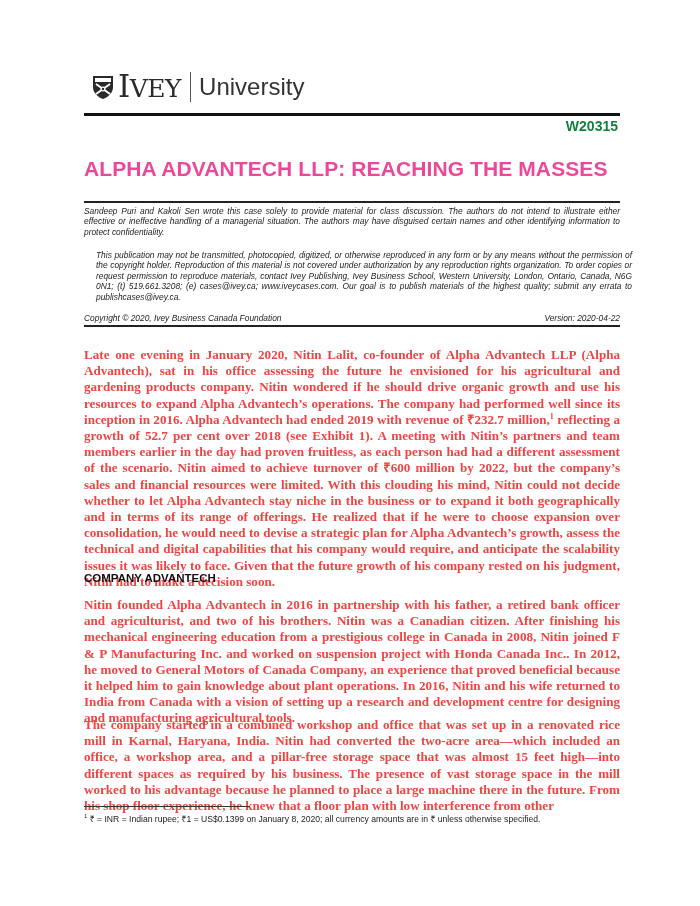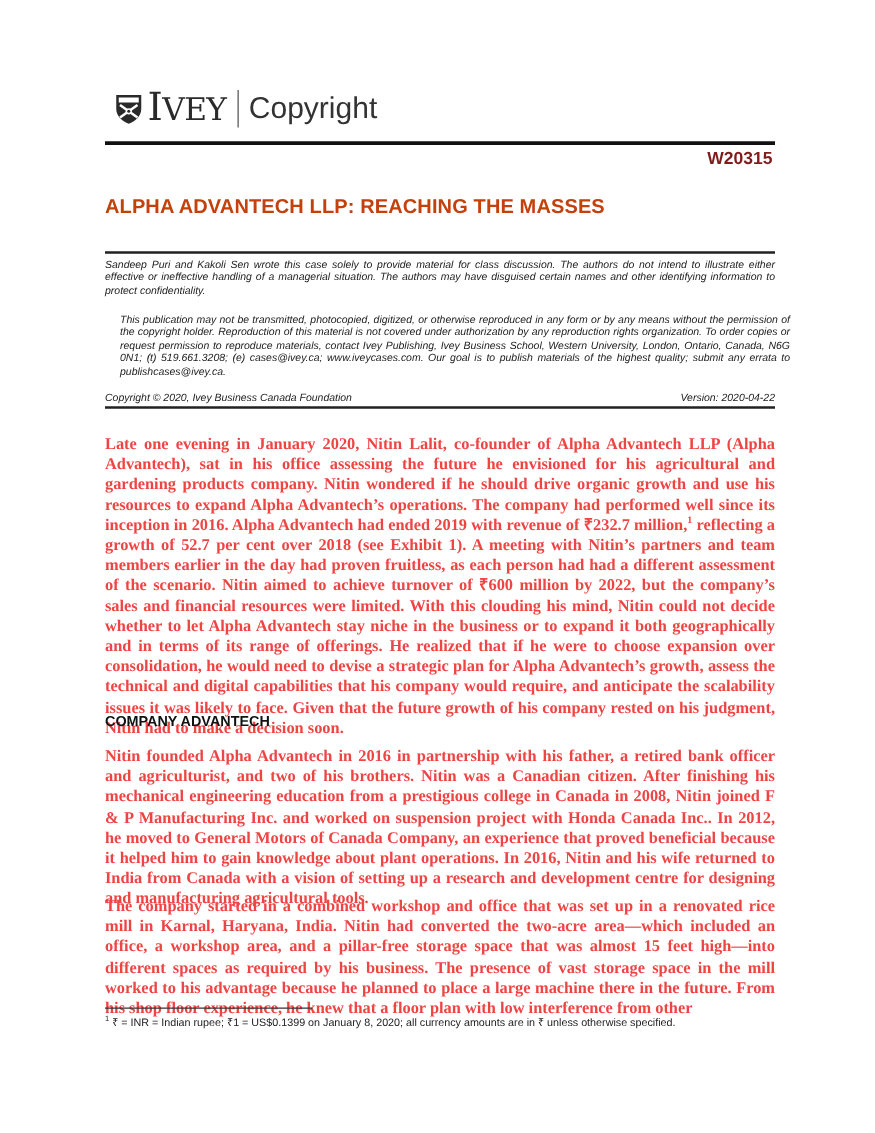--- a/index.html
+++ b/index.html
@@ -5,22 +5,22 @@
     html, body { margin: 0; padding: 0; background: #ffffff; }
     body { width: 700px; height: 906px; position: relative; overflow: hidden; color: #1a1a1a; }
     .page { position: absolute; left: 2px; top: 0; width: 700px; height: 906px; border-radius: 10px; }
     .logo { position: absolute; left: 90px; top: 67px; height: 40px; display: flex; align-items: center; }
     .crest { width: 22px; height: 26px; margin-right: 4px; }
     .ivey { font-family: "DejaVu Serif", serif; font-size: 31px; letter-spacing: -0.5px; color: #2a2a2a; line-height: 40px; }
     .ivey .small { font-size: 25px; }
     .logo-sep { width: 1px; height: 30px; background: #555; margin: 0 8px 0 9px; }
     .publishing { font-family: "Liberation Sans", sans-serif; font-size: 24px; color: #333; line-height: 40px; }
     .rule-top { position: absolute; left: 82px; top: 113px; width: 536px; height: 3px; background: #111; }
-    .code { position: absolute; right: 84px; top: 118px; font-family: "Liberation Sans", sans-serif; font-weight: bold; font-size: 14px; color: #7f1d1d; }
-    .title { position: absolute; left: 82px; top: 157px; font-family: "Liberation Sans", sans-serif; font-weight: bold; font-size: 16px; color: #c2410c; letter-spacing: 0.1px; }
+    .code { position: absolute; right: 84px; top: 118px; font-family: "Liberation Sans", sans-serif; font-weight: bold; font-size: 14px; color: #15803d; }
+    .title { position: absolute; left: 82px; top: 157px; font-family: "Liberation Sans", sans-serif; font-weight: bold; font-size: 21px; color: #ec4899; letter-spacing: 0.1px; }
     .rule-mid { position: absolute; left: 82px; top: 201px; width: 536px; height: 2px; background: #222; }
     .fine { position: absolute; left: 82px; width: 536px; font-family: "Liberation Sans", sans-serif; font-style: italic; font-size: 8.4px; line-height: 10.4px; color: #222; text-align: justify; }
     .fine.p1 { top: 206px; }
     .fine.p2 { top: 250px; margin-left: 12px; }
     .copyrow { position: absolute; left: 82px; top: 313px; width: 536px; font-family: "Liberation Sans", sans-serif; font-style: italic; font-size: 8.4px; line-height: 10px; color: #222; display: flex; justify-content: space-between; }
     .rule-bot { position: absolute; left: 82px; top: 325px; width: 536px; height: 2px; background: #222; }
     .body { position: absolute; left: 82px; width: 536px; font-family: "Liberation Serif", serif; font-size: 13.1px; line-height: 16.2px; color: #ef4444; text-align: justify; font-weight: bold; }
     .body sup { font-size: 8px; line-height: 0; }
     .b1 { top: 347px; }
     .h2 { position: absolute; left: 82px; top: 572px; font-family: "Liberation Sans", sans-serif; font-weight: bold; font-size: 11.5px; color: #111; }
@@ -38,21 +38,21 @@
   <div class="logo">
     <svg class="crest" viewBox="0 0 22 26">
       <path d="M1 2 H21 V13 C21 19 16 23 11 25 C6 23 1 19 1 13 Z" fill="#2a2a2a"></path>
       <path d="M3 4 H19 V8 H3 Z" fill="#ffffff"></path>
       <path d="M4 10 L18 20 M18 10 L4 20" stroke="#ffffff" stroke-width="2"></path>
       <circle cx="11" cy="15" r="2.5" fill="#ffffff"></circle>
       <circle cx="11" cy="15" r="1.2" fill="#2a2a2a"></circle>
     </svg>
     <span class="ivey"><span>I</span><span class="small">VEY</span></span>
     <span class="logo-sep"></span>
-    <span class="publishing">Copyright</span>
+    <span class="publishing">University</span>
   </div>
 
   <div class="rule-top"></div>
   <div class="code">W20315</div>
 
   <div class="title">ALPHA ADVANTECH LLP: REACHING THE MASSES</div>
 
   <div class="rule-mid"></div>
   <div class="fine p1">Sandeep Puri and Kakoli Sen wrote this case solely to provide material for class discussion. The authors do not intend to illustrate either effective or ineffective handling of a managerial situation. The authors may have disguised certain names and other identifying information to protect confidentiality.</div>
   <div class="fine p2">This publication may not be transmitted, photocopied, digitized, or otherwise reproduced in any form or by any means without the permission of the copyright holder. Reproduction of this material is not covered under authorization by any reproduction rights organization. To order copies or request permission to reproduce materials, contact Ivey Publishing, Ivey Business School, Western University, London, Ontario, Canada, N6G 0N1; (t) 519.661.3208; (e) cases@ivey.ca; www.iveycases.com. Our goal is to publish materials of the highest quality; submit any errata to publishcases@ivey.ca.</div>

